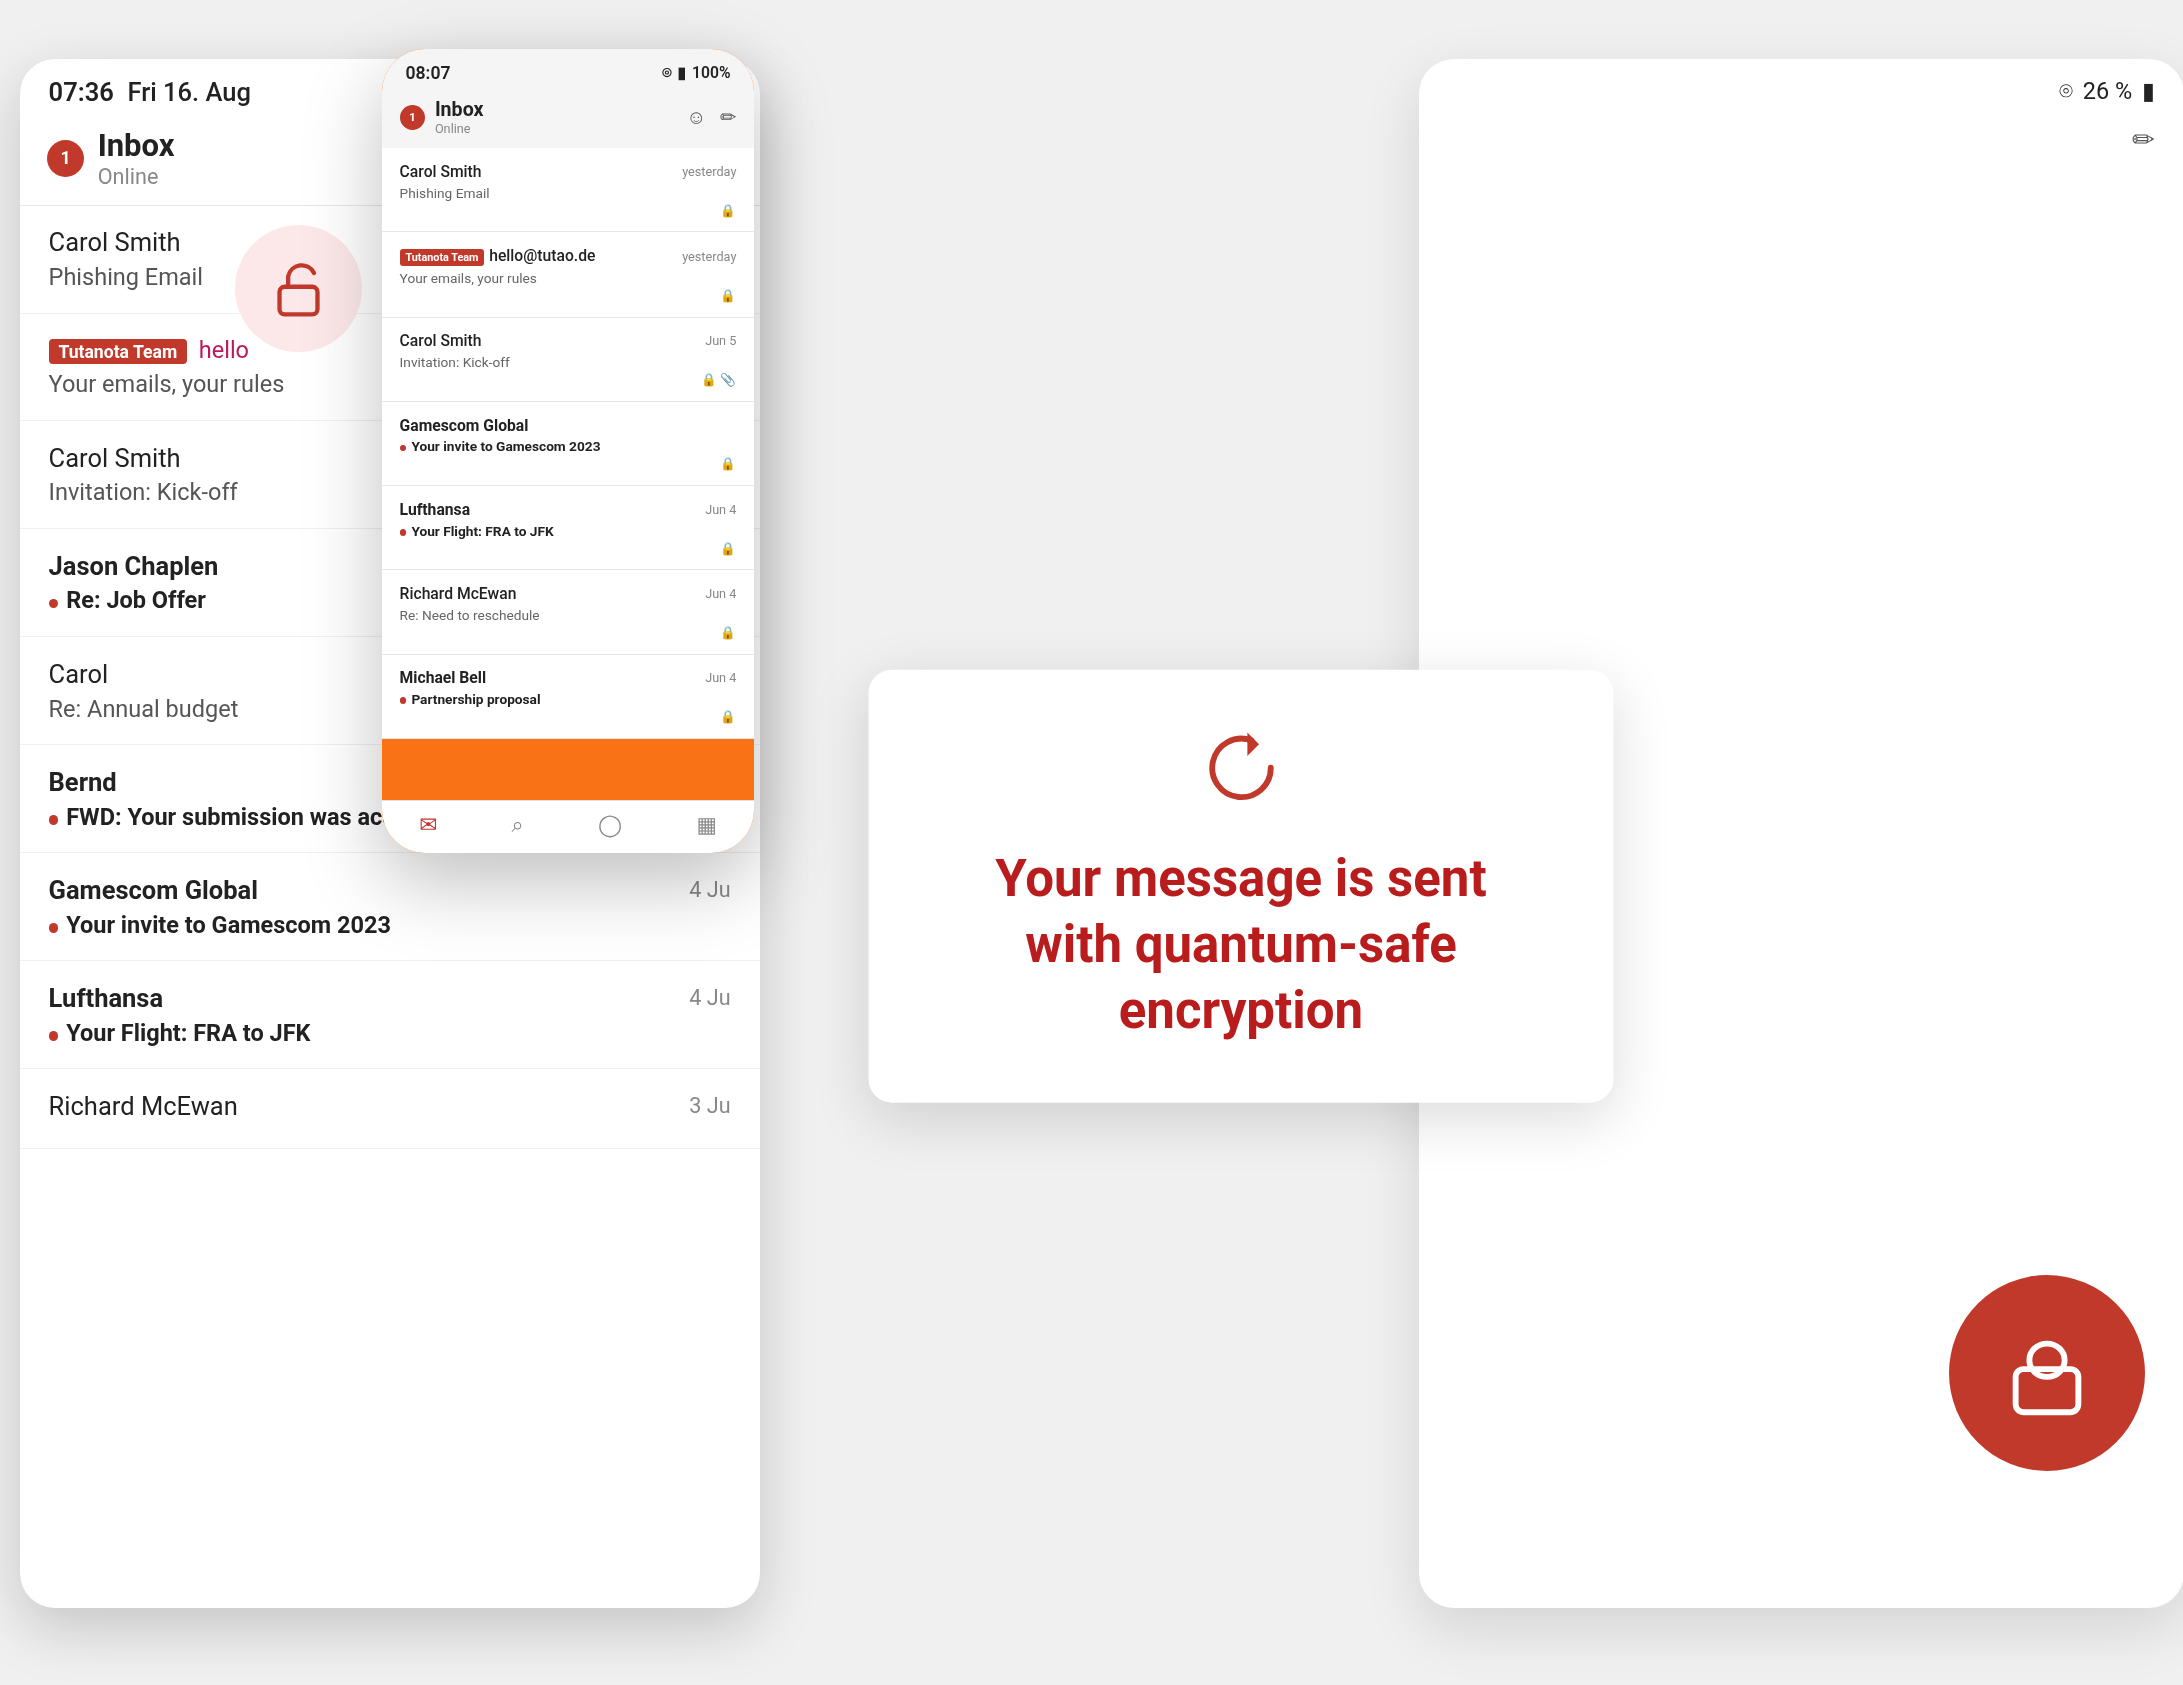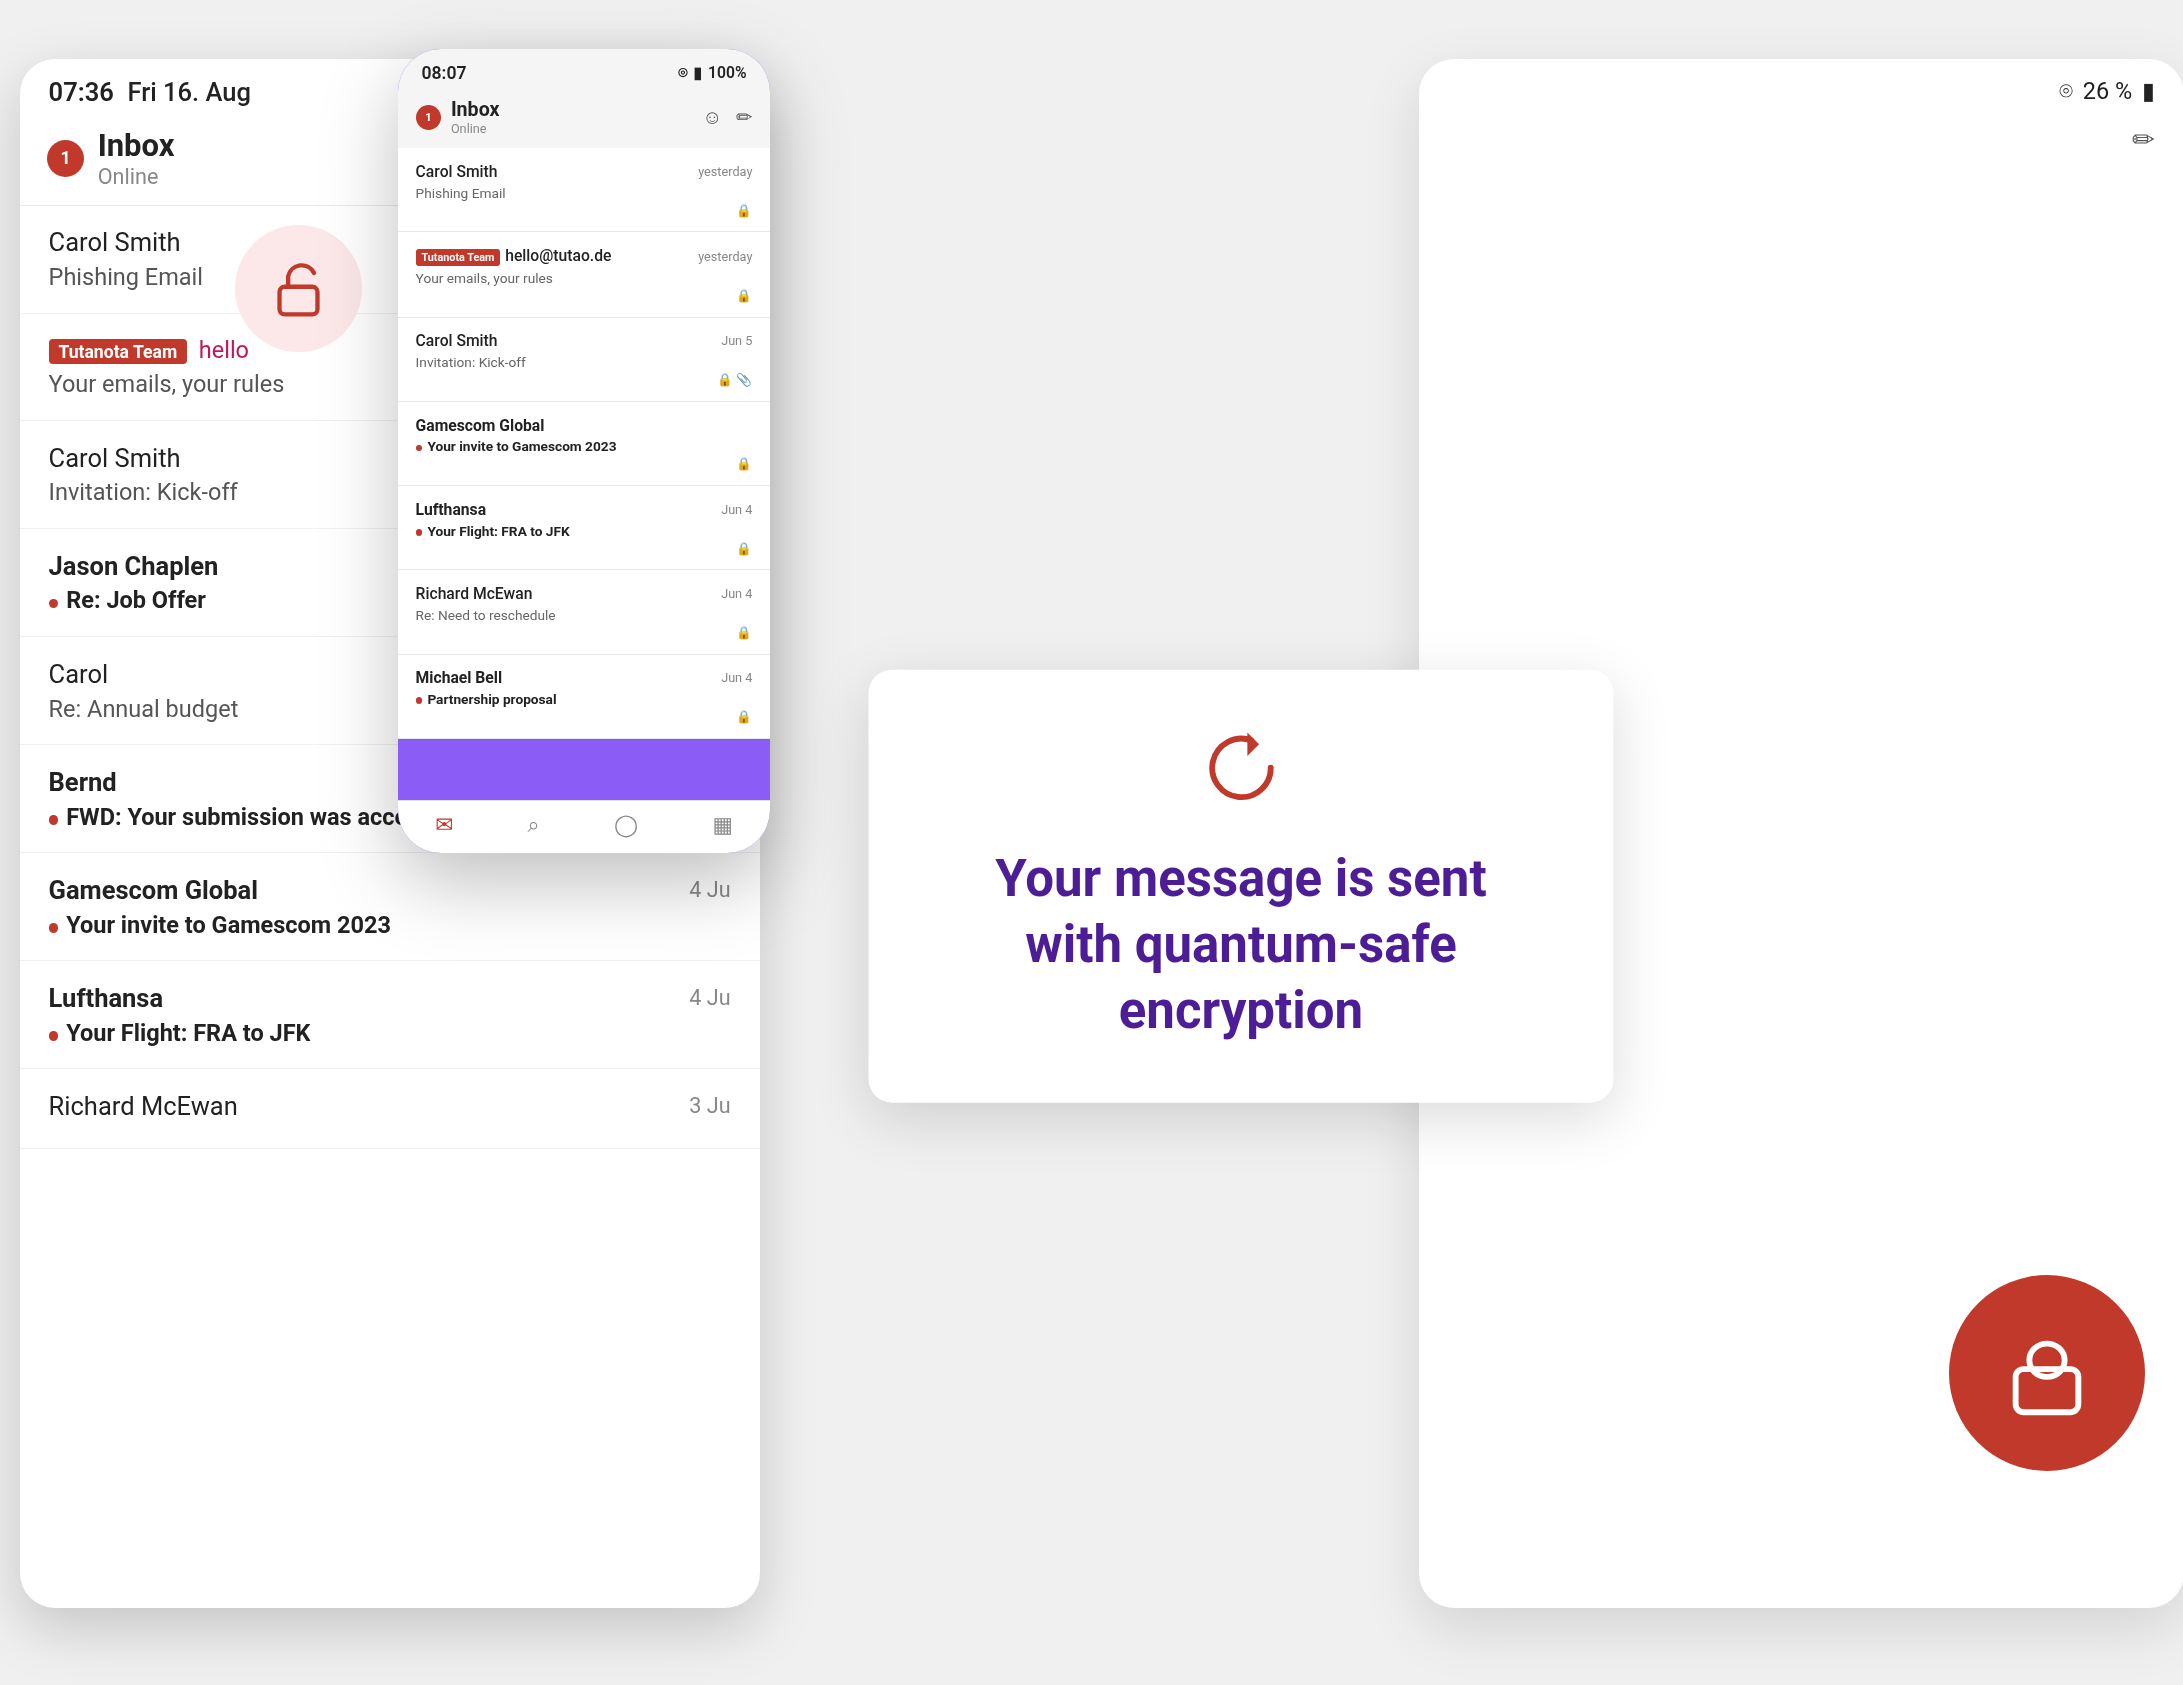--- a/index.html
+++ b/index.html
@@ -127,26 +127,25 @@
       display: inline-block;
     }
 
     
     .phone {
       position: absolute;
       left: 382px;
       top: 49px;
       width: 372px;
       height: 804px;
-      background: #8b5cf6;
+      background: #f97316;
       border-radius: 43px;
       box-shadow: 0 29px 78px rgba(0,0,0,0.25);
       overflow: hidden;
       z-index: 10;
-      margin-left: 16px;
     }
     .phone-status-bar {
       display: flex;
       align-items: center;
       justify-content: space-between;
       padding: 13.7px 23.5px 7.8px;
       font-size: 17.6px;
       font-weight: 600;
       color: #222;
       background: #f5f5f5;
@@ -292,21 +291,21 @@
       z-index: 20;
     }
     .center-card-icon {
       font-size: 63px;
       color: #c0392b;
       margin-bottom: 23.5px;
     }
     .center-card-title {
       font-size: 51px;
       font-weight: 700;
-      color: #4c1d95;
+      color: #b91c1c;
       line-height: 1.3;
     }
 
     
     .unlock-bubble {
       position: absolute;
       left: 235px;
       top: 225px;
       width: 127px;
       height: 127px;

